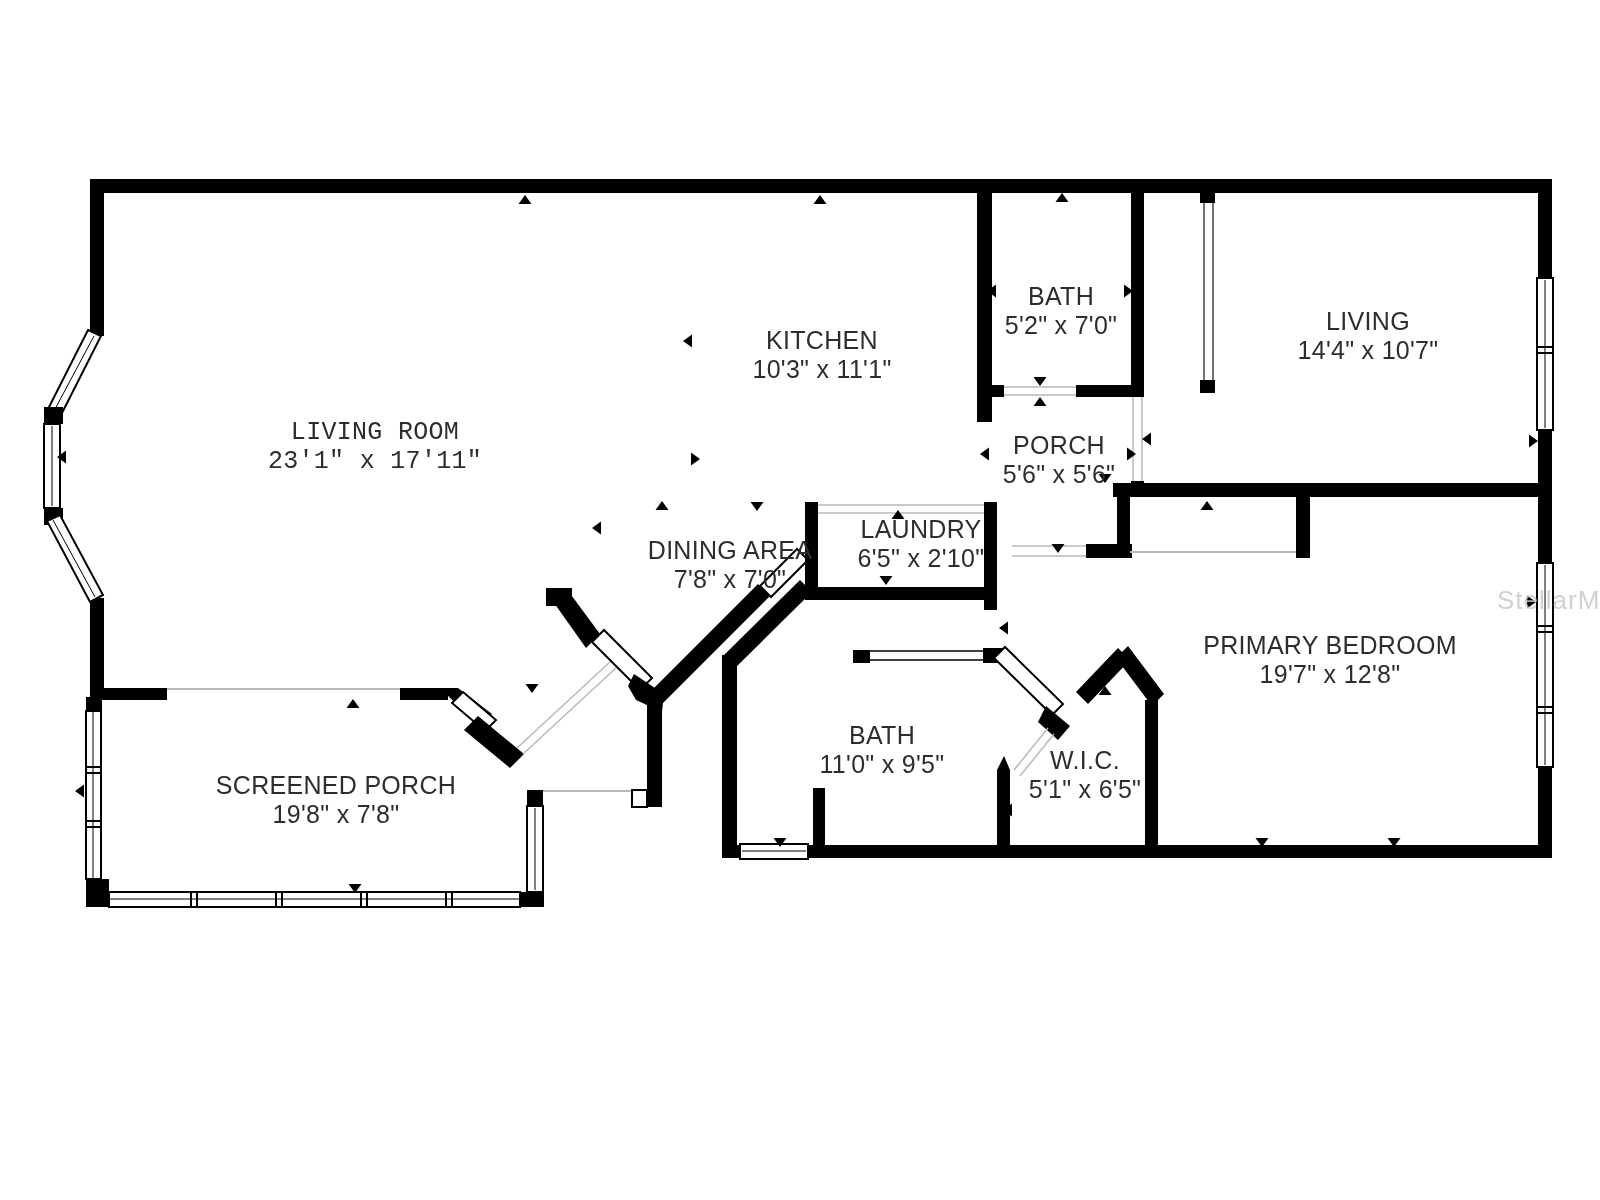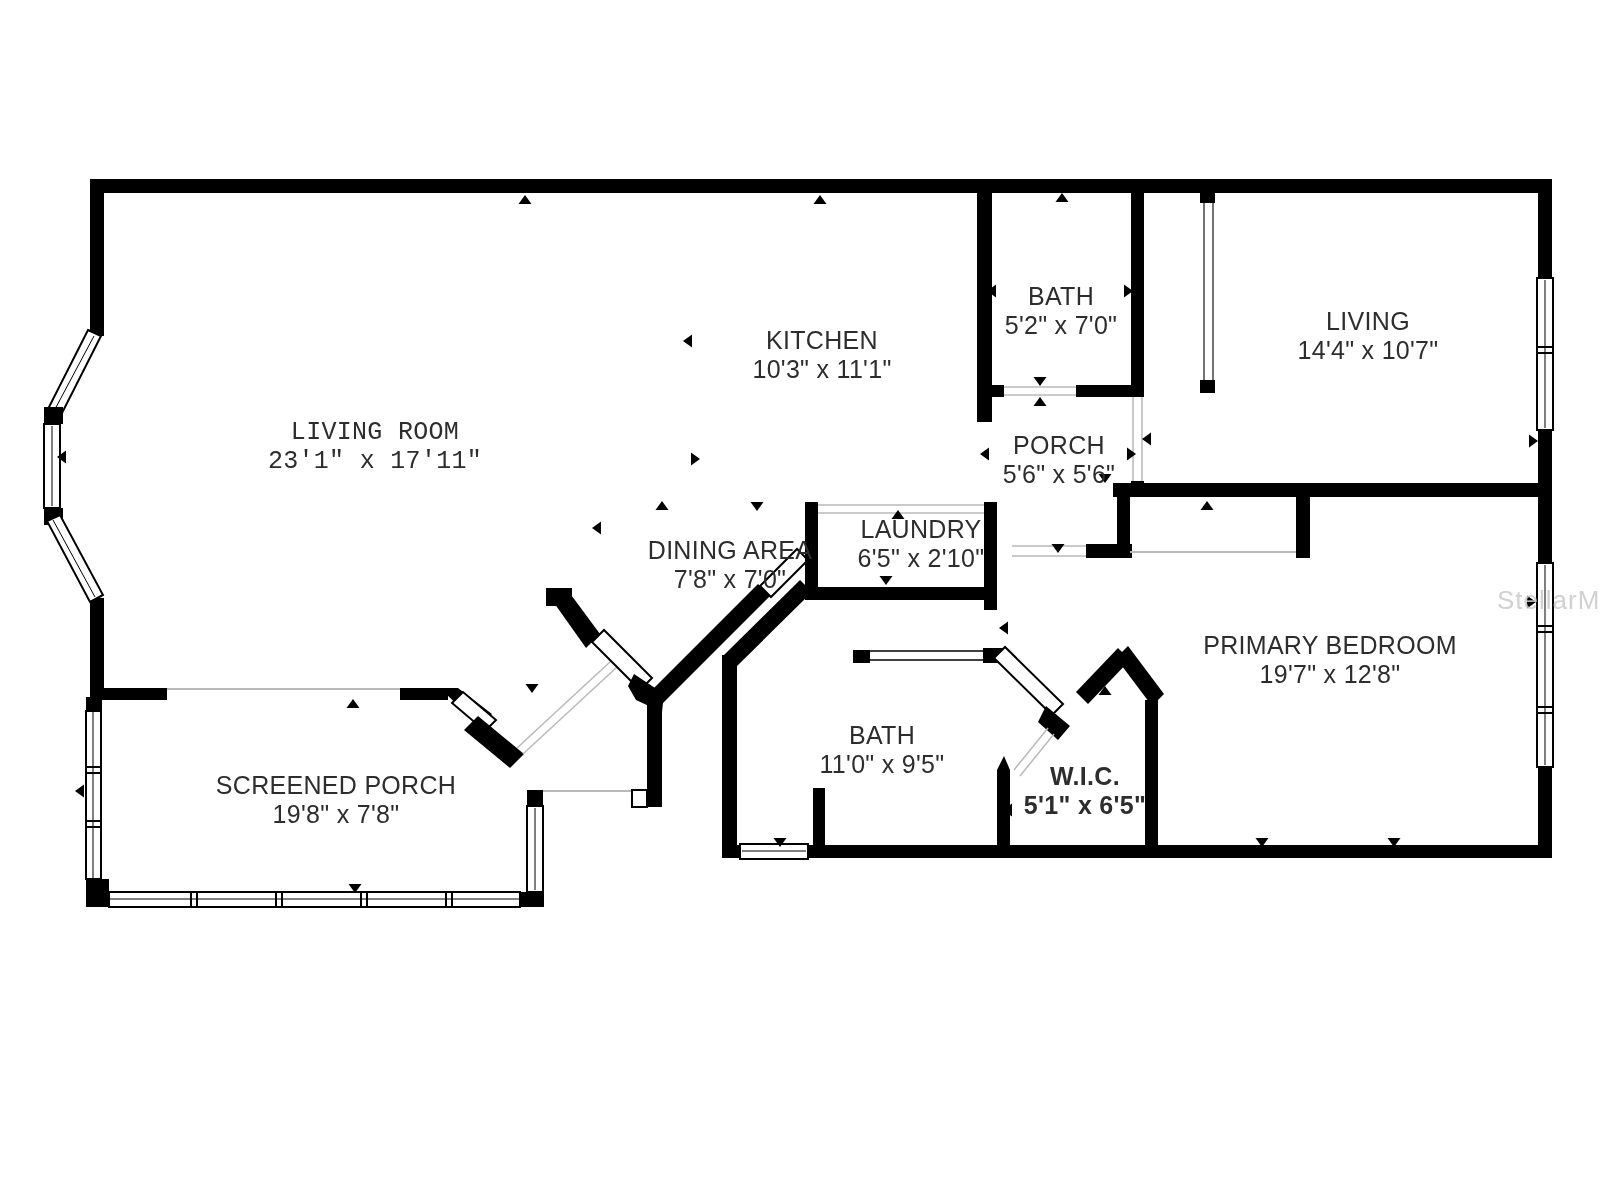--- a/index.html
+++ b/index.html
@@ -247,21 +247,21 @@
         <span class="room-dims">7'8" x 7'0"</span>
       </div>
       <div class="room-label" style="left: 1330px; top: 631px;">
         <span class="room-name">PRIMARY BEDROOM</span>
         <span class="room-dims">19'7" x 12'8"</span>
       </div>
       <div class="room-label" style="left: 882px; top: 721px;">
         <span class="room-name">BATH</span>
         <span class="room-dims">11'0" x 9'5"</span>
       </div>
-      <div class="room-label" style="left: 1085px; top: 762px; font-weight: bold;">
+      <div class="room-label" style="left: 1085px; top: 746px;">
         <span class="room-name">W.I.C.</span>
         <span class="room-dims">5'1" x 6'5"</span>
       </div>
       <div class="room-label" style="left: 336px; top: 771px;">
         <span class="room-name">SCREENED PORCH</span>
         <span class="room-dims">19'8" x 7'8"</span>
       </div>
     </div>
 
   <div id="watermark">StellarMLS</div>

